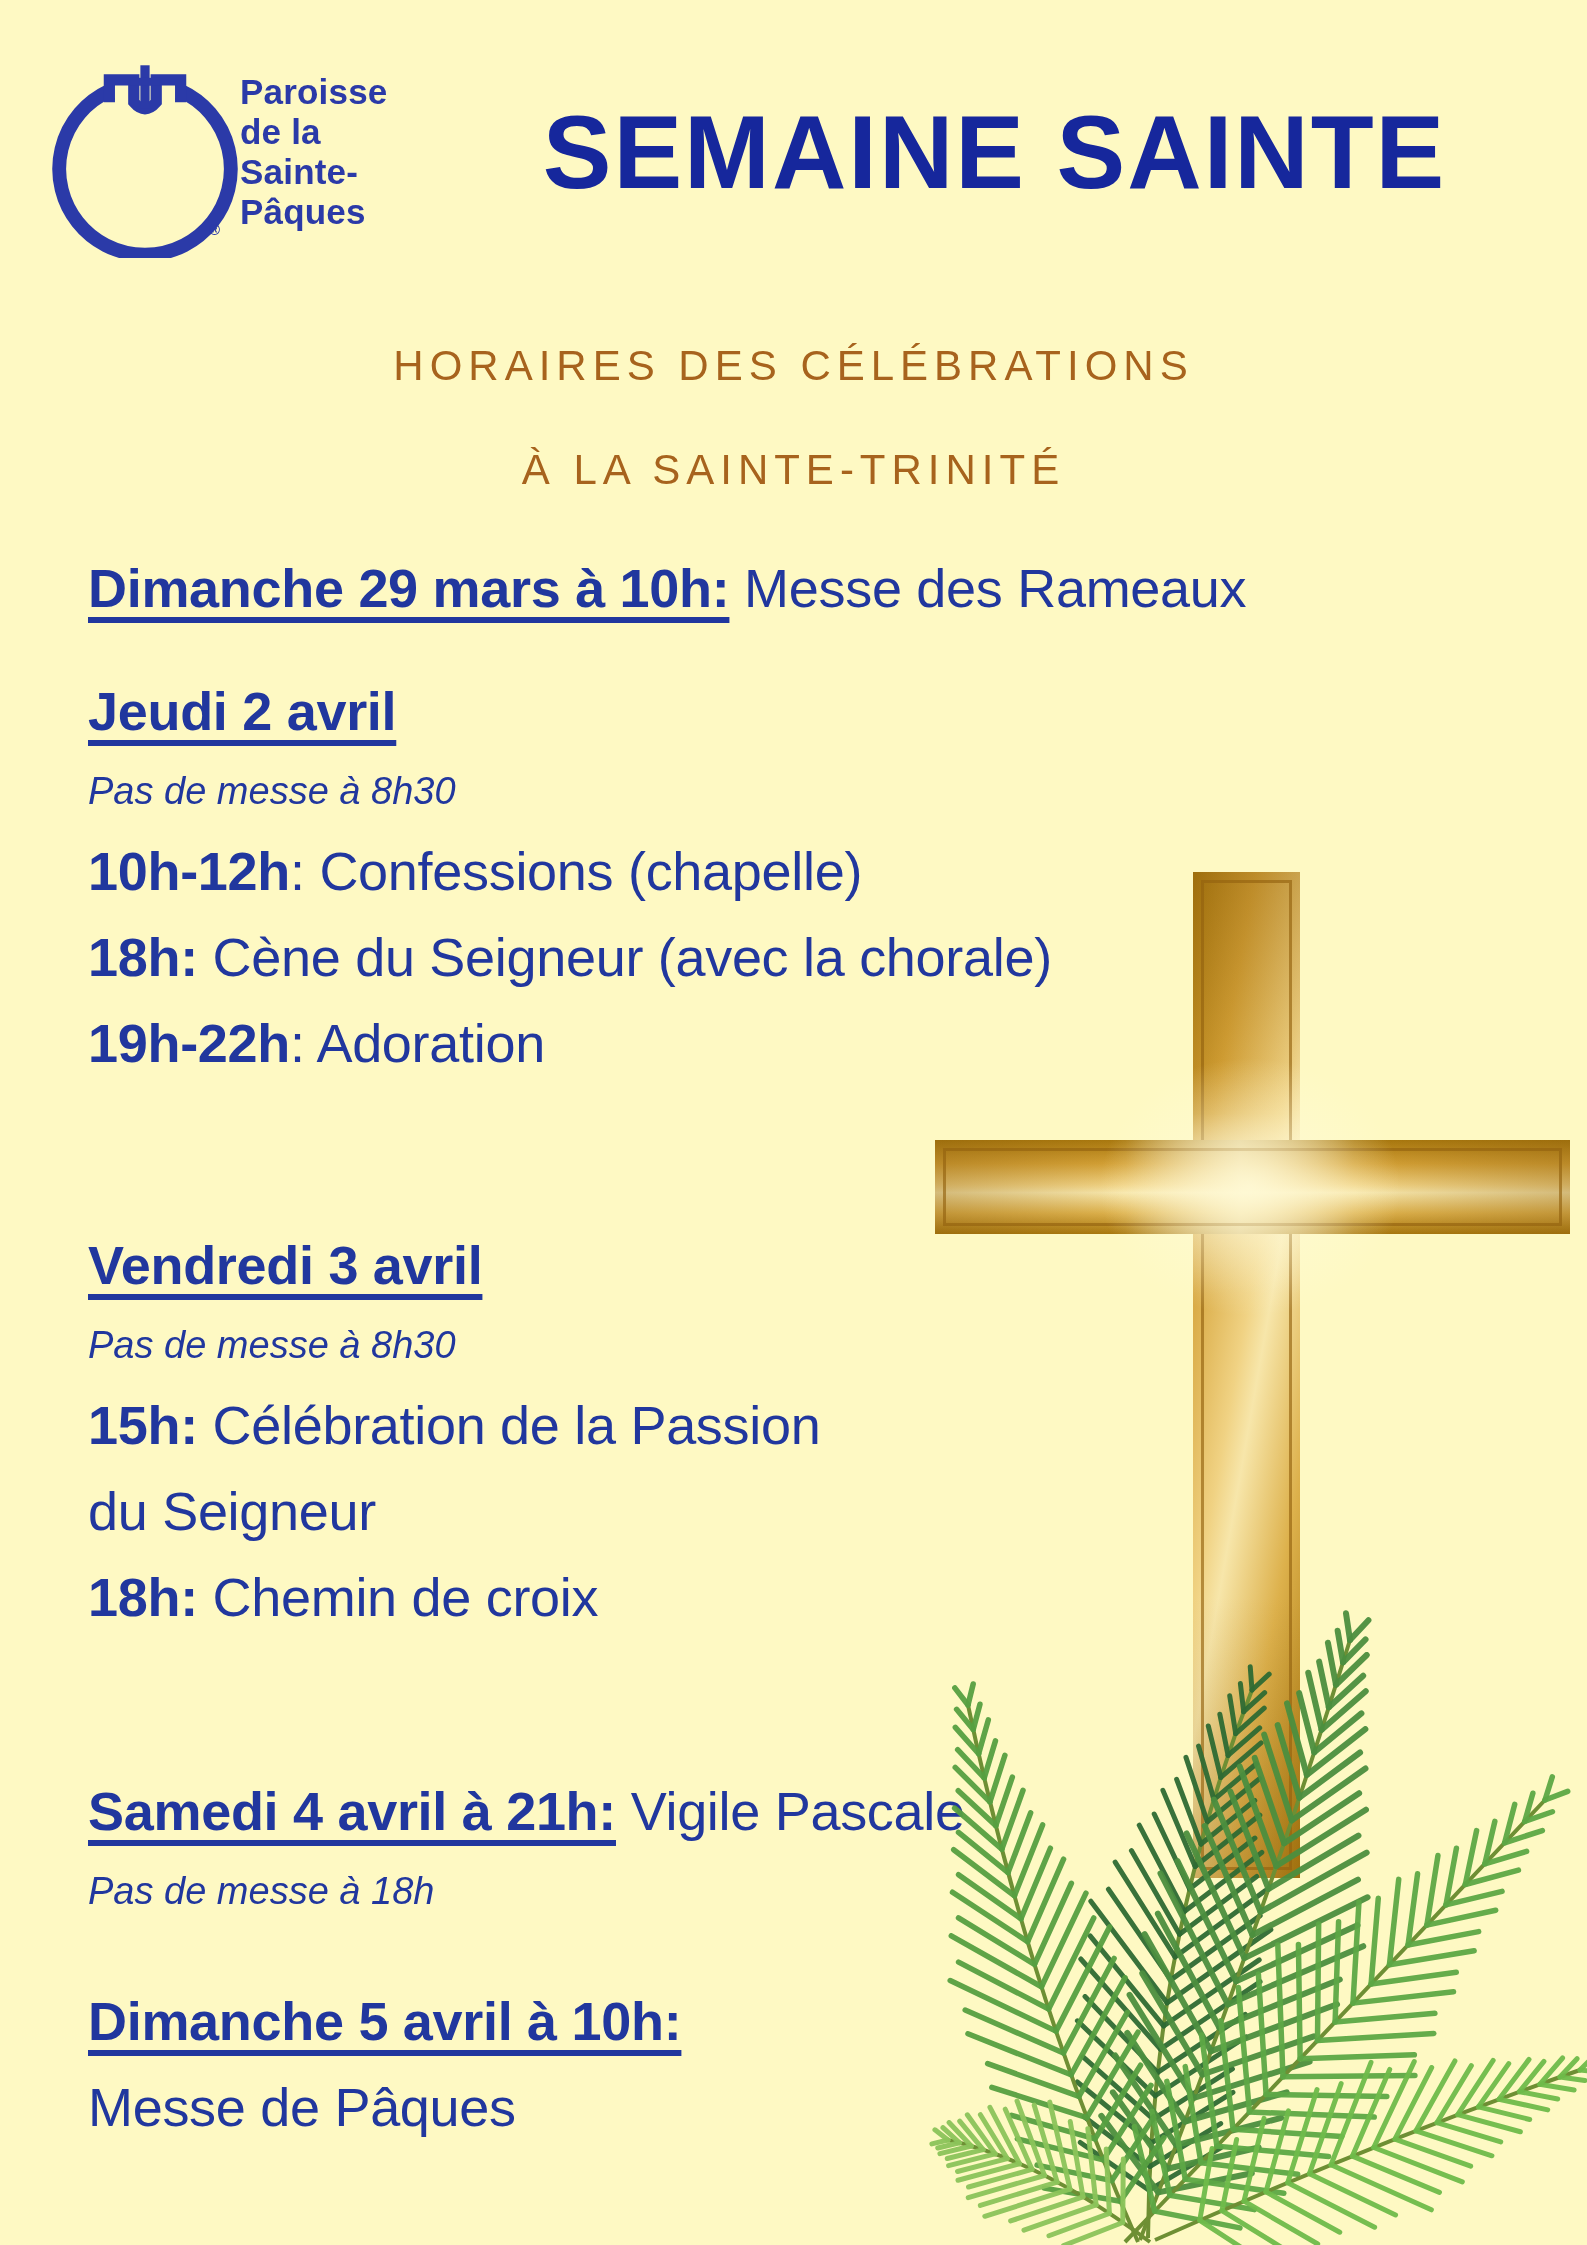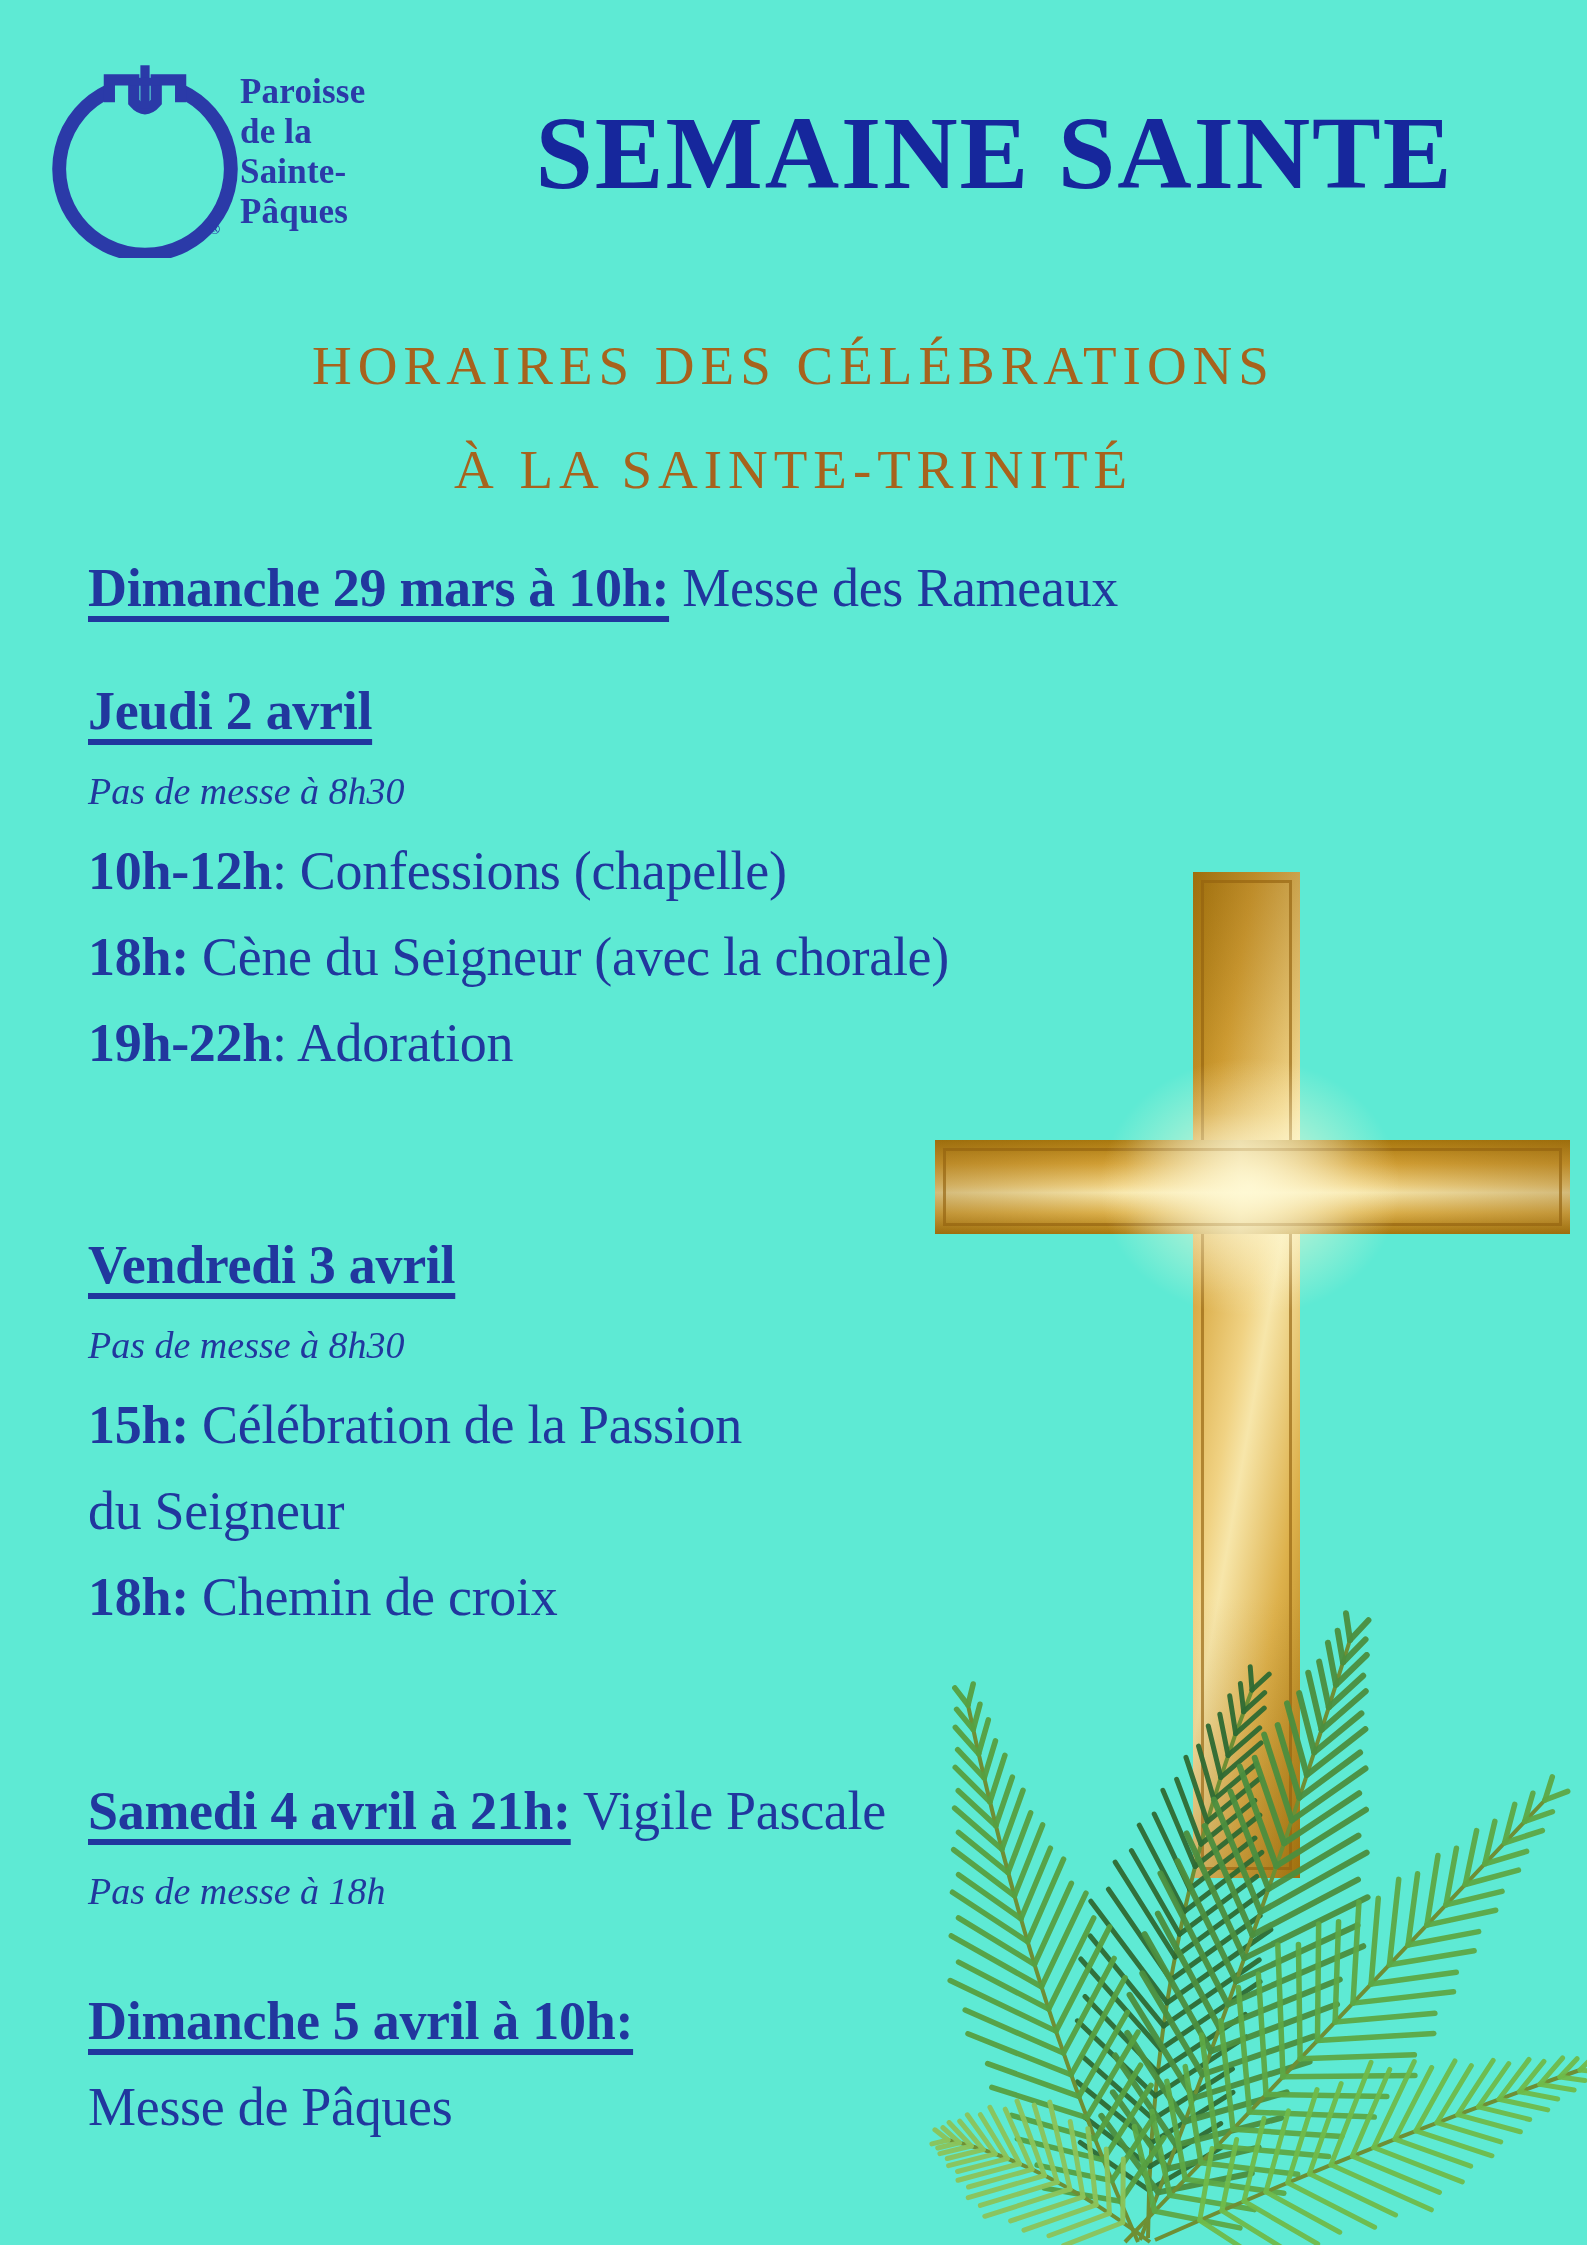--- a/index.html
+++ b/index.html
@@ -1,29 +1,29 @@
 <!DOCTYPE html>
 <html><head>
 <meta charset="utf-8">
 <style>
   html,body{margin:0;padding:0;background:#888;}
-  .poster{position:relative;width:1587px;height:2245px;background:#5eead4;overflow:hidden;
-          font-family:Liberation Serif, serif;}
+  .poster{position:relative;width:1587px;height:2245px;background:#fef9c3;overflow:hidden;
+          font-family:Liberation Sans, sans-serif;}
 
   
   .logo-mark{position:absolute;left:46px;top:60px;width:198px;height:198px;}
   .logo-text{position:absolute;left:240px;top:72px;color:#2b3aa8;font-weight:700;
              font-size:35px;line-height:40px;letter-spacing:.2px;}
   .reg-mark{position:absolute;left:209px;top:221px;font-size:15px;color:#2b3aa8;font-weight:700;}
 
   
   .title{position:absolute;left:430px;right:28px;top:94px;text-align:center;color:#16279c;
          font-weight:700;font-size:103px;letter-spacing:2px;white-space:nowrap;}
   .subtitle{position:absolute;left:0;right:0;top:314px;text-align:center;color:#a7631d;
-            font-size:55px;letter-spacing:6px;line-height:104px;font-weight:400;}
+            font-size:42px;letter-spacing:6px;line-height:104px;font-weight:400;}
 
   
   .schedule-sec{position:absolute;left:88px;right:6px;color:#21379e;}
   .sec-0{top:545px}.sec-1{top:668px}.sec-2{top:1222px}.sec-3{top:1768px}.sec-4{top:1978px}
   .l-main{font-size:54px;line-height:86px;letter-spacing:-.3px;}
   .l-note{font-size:38px;line-height:74px;font-style:italic;}
   .run-hu{font-weight:700;text-decoration:underline;text-decoration-thickness:6px;
           text-underline-offset:10px;}
   .run-b{font-weight:700;}
 

